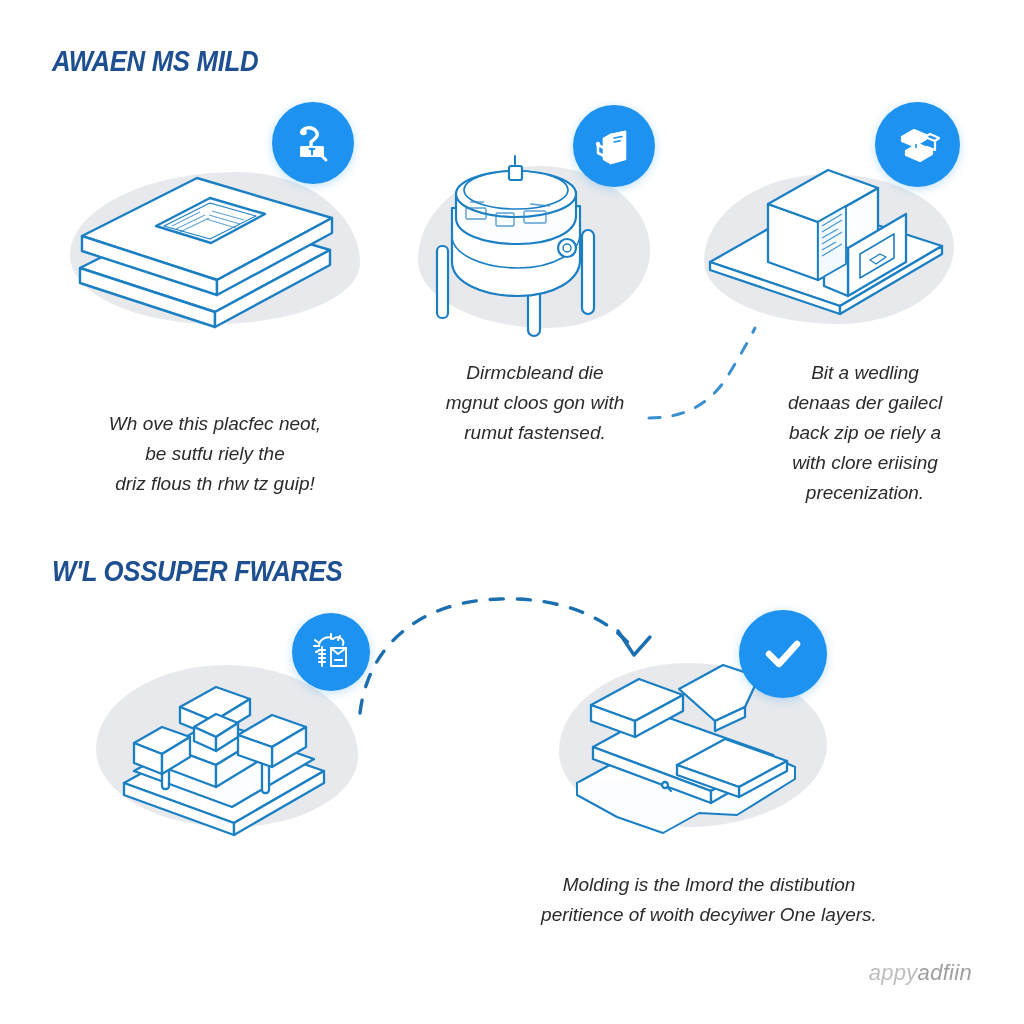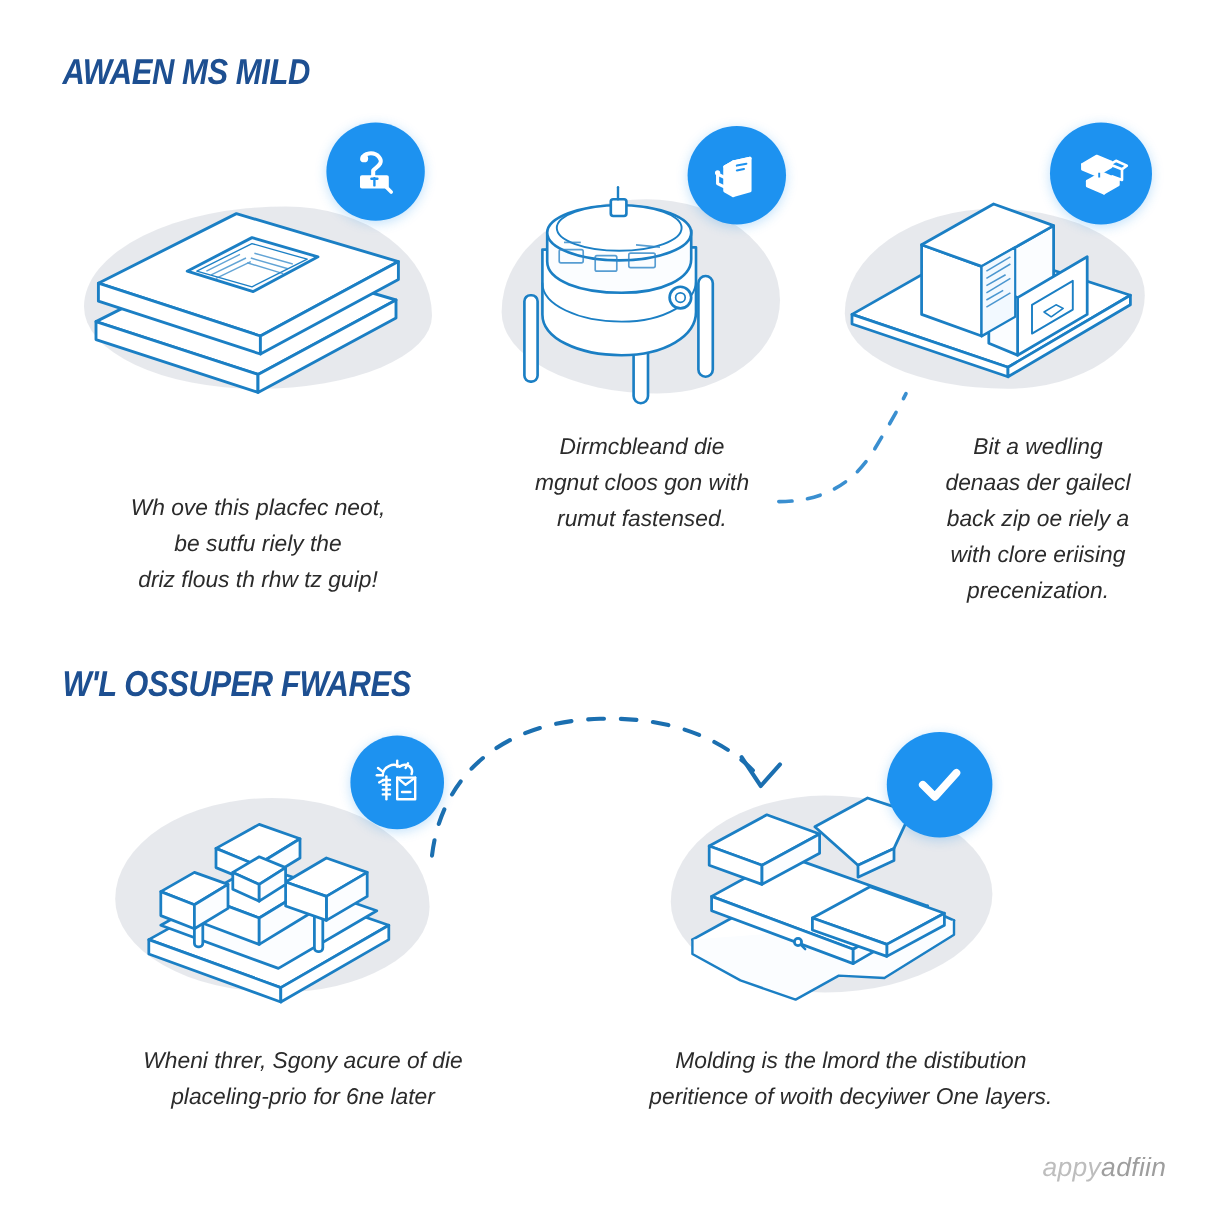--- a/index.html
+++ b/index.html
@@ -344,22 +344,20 @@
           <line x1="31" y1="6" x2="29" y2="10"></line>
           <path d="M13 17 L13 36"></path>
           <path d="M10 20 L16 20 M10 24 L16 24 M10 28 L16 28 M10 32 L16 32"></path>
           <path d="M22 18 L22 36 L37 36 L37 18 Z"></path>
           <path d="M22 18 L29 24 L37 18"></path>
           <line x1="26" y1="30" x2="33" y2="30"></line>
         </g>
       </svg>
     </div>
 
-    <div class="caption" style="left:-45px; top:215px; width:375px;">Wheni threr, Sgony acure of die
-placeling-prio for 6ne later</div>
   </div>
 
   <div class="step" style="left:559px; top:655px; width:300px; height:300px;">
 
     <div class="art-wrap" style="width:300px;height:180px;">
       <div class="blob" style="left:0px; top:8px; width:268px; height:164px;
                   border-radius:48% 52% 52% 48% / 54% 50% 50% 46%;"></div>
 
       <svg class="art-svg" width="300" height="180" viewBox="0 0 300 180">
         <g fill="#ffffff" stroke="#1b7fc4" stroke-width="2.3" stroke-linejoin="round" stroke-linecap="round">

